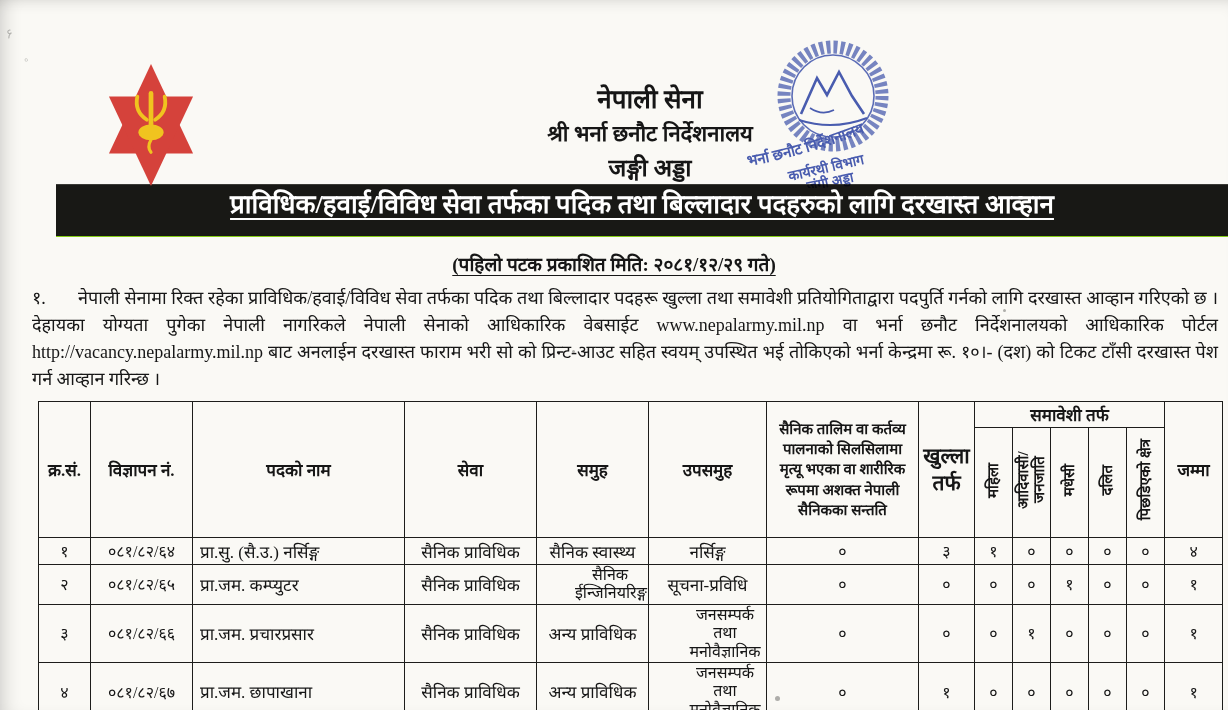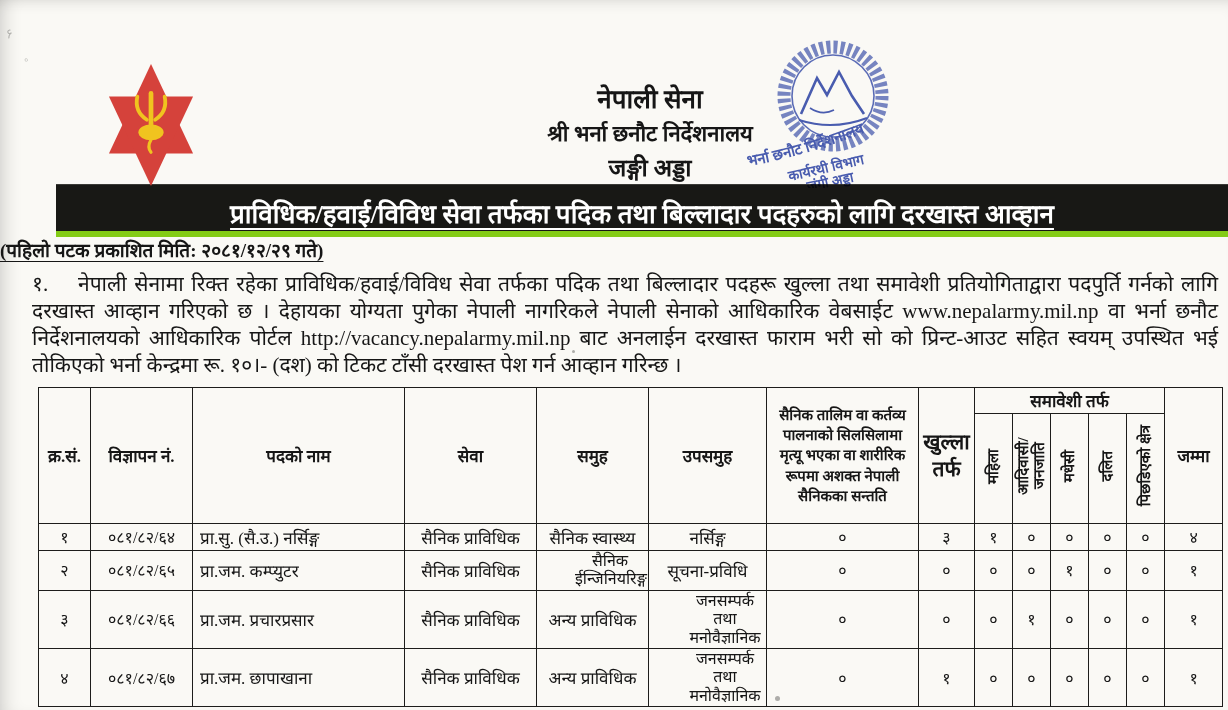--- a/index.html
+++ b/index.html
@@ -15,32 +15,32 @@
   .army-star { position:absolute; left:84px; top:64px; }
   .seal { position:absolute; left:744px; top:38px; mix-blend-mode:multiply; opacity:.95; }
   .seal text { font-family:inherit; }
   .masthead-titles { position:absolute; left:360px; top:84px; width:580px; text-align:center; }
   .org-title { font-size:26px; font-weight:bold; line-height:32px; }
   .directorate-title { font-size:22px; font-weight:bold; line-height:36px; }
   .hq-title { font-size:24px; font-weight:bold; line-height:32px; }
   
   .banner {
     margin-left:56px; height:53px; background:#181815;
-    display:flex; align-items:flex-end; justify-content:center;
-    border-top:1px solid #3a3a36; border-bottom:6px solid #84cc16;
+    display:flex; align-items:flex-start; justify-content:center;
+    border-top:1px solid #3a3a36; border-bottom:1px solid #84cc16;
   }
   .banner-title {
     color:#ffffff; font-size:26px; font-weight:bold;
     text-decoration:underline; text-underline-offset:5px; text-decoration-thickness:1.5px;
   }
   
-  .pub-date { margin-top:0; text-align:left; font-size:19px; font-weight:bold; }
+  .pub-date { margin-top:14px; text-align:center; font-size:19px; font-weight:bold; }
   .pub-date span { text-decoration:underline; text-underline-offset:4px; }
   
-  .para { margin:8px 10px 0 32px; font-size:21px; line-height:27px; text-align:justify; }
+  .para { margin:8px 10px 0 32px; font-size:18px; line-height:27px; text-align:justify; }
   .para-number { display:inline-block; width:46px; }
   
   .section-head { margin:8px 0 0 38px; font-size:19px; font-weight:bold; height:26px; }
   .section-number { display:inline-block; width:47px; }
   .section-title { border-bottom:1.8px solid #161616; padding-bottom:1px; }
   
   table.vacancy { margin:8px 0 0 38px; width:1184px; border-collapse:collapse; table-layout:fixed; }
   .vacancy th, .vacancy td {
     border:1.6px solid #1d1d1b; text-align:center; vertical-align:middle;
     padding:1px 3px; font-size:17px; overflow:hidden;

